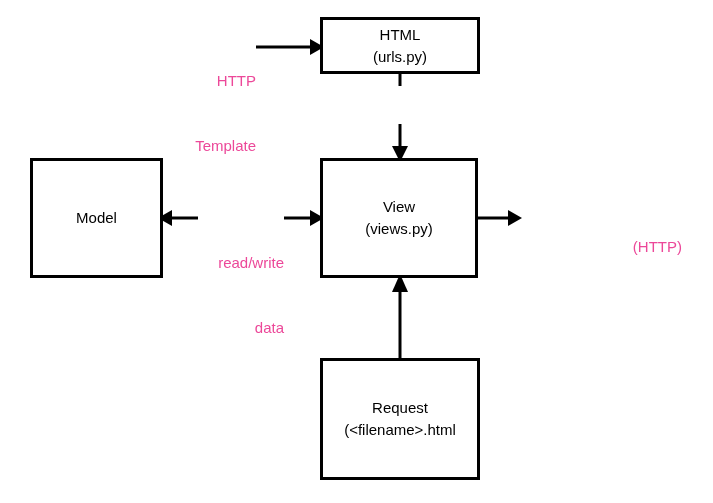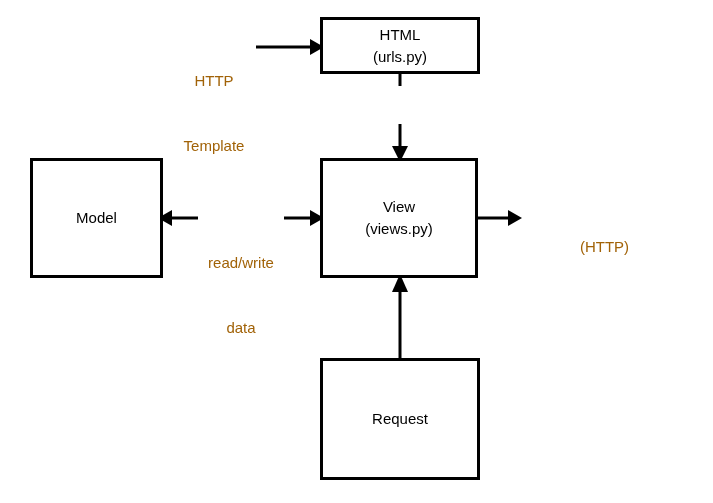--- a/index.html
+++ b/index.html
@@ -27,24 +27,24 @@
     color: #000000;
     font-size: 15px;
     line-height: 1.45;
     text-align: center;
     z-index: 3;
   }
   .node .ln { display: block; white-space: pre; }
 
   .free-label {
     position: absolute;
-    color: #a16207;
+    color: #ec4899;
     font-size: 15px;
     line-height: 1.45;
-    text-align: center;
+    text-align: right;
     white-space: pre;
     background: #ffffff;
     z-index: 4;
   }
   .free-label .ln { display: block; }
 
   .edge { position: absolute; z-index: 1; }
   .edge svg { display: block; overflow: visible; }
 
   
@@ -124,20 +124,21 @@
     <span class="ln">Model</span>
   </div>
 
   <div class="node" id="node-view">
     <span class="ln">View</span>
     <span class="ln">(views.py)</span>
   </div>
 
   <div class="node" id="node-template">
     <span class="ln">Request</span>
+    <span class="ln">(&lt;filename&gt;.html</span>
   </div>
 
   <div class="free-label" id="label-http-request">
     <span class="ln">HTTP</span>
     <span class="ln">Template</span>
   </div>
 
 
   <div class="free-label" id="label-readwrite">
     <span class="ln">read/write</span>

